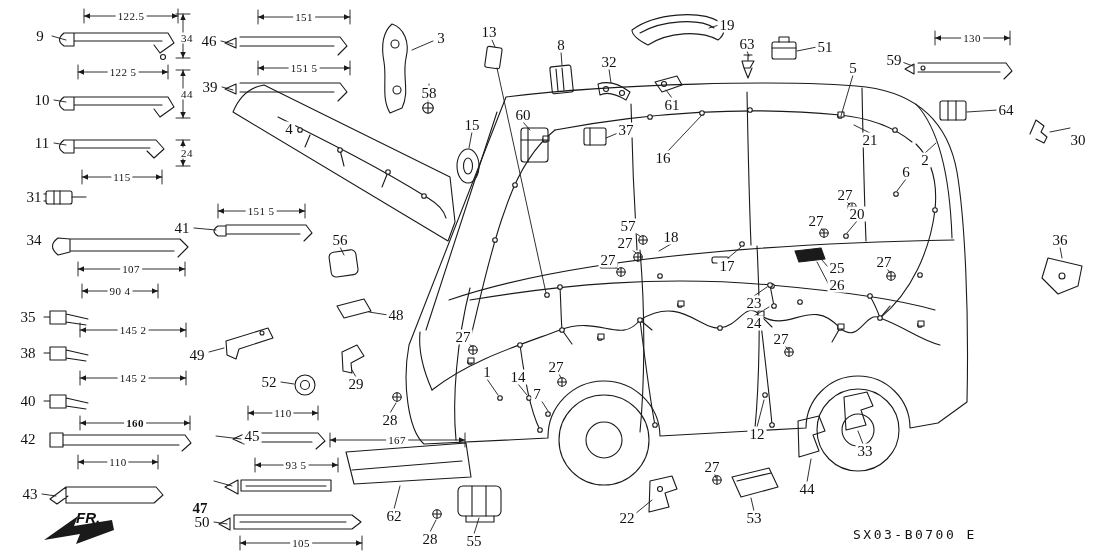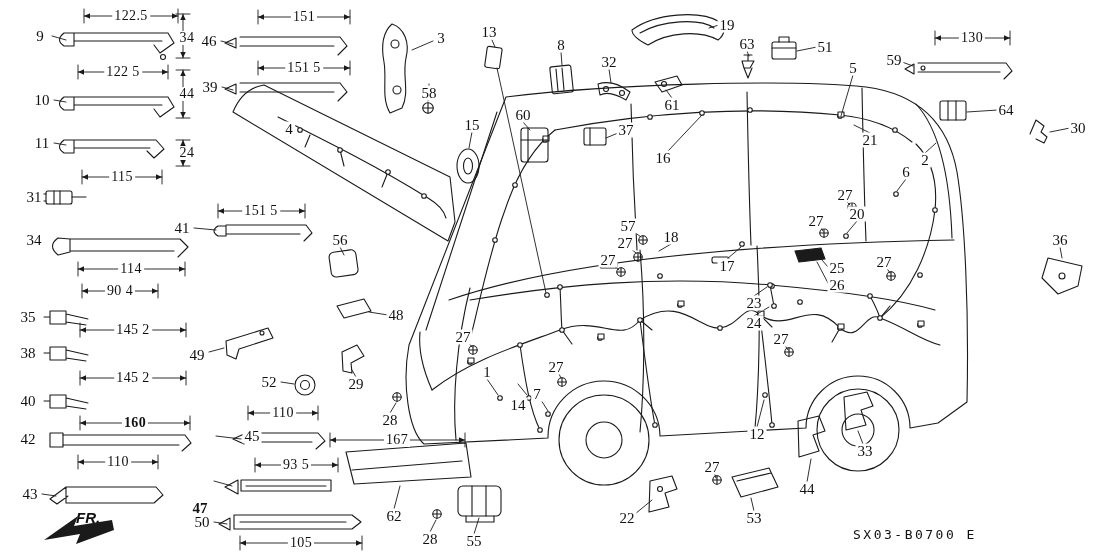--- a/index.html
+++ b/index.html
@@ -3,21 +3,21 @@
 <meta charset="utf-8">
 <style>
   html,body{margin:0;padding:0;background:#fff;}
   #canvas{position:relative;width:1103px;height:554px;background:#ffffff;overflow:hidden;
           font-family:"Liberation Serif",serif;color:#111;}
   #art{position:absolute;left:0;top:0;}
   #labels{position:absolute;left:0;top:0;width:100%;height:100%;pointer-events:none;}
   .lbl{position:absolute;transform:translate(-50%,-50%);background:#fff;padding:0 2px;
        line-height:1;white-space:nowrap;color:#111;}
   .part{font-size:15px;}
-  .dim{font-size:14px;letter-spacing:.4px;}
+  .dim{font-size:11px;letter-spacing:.4px;}
   #fr{position:absolute;left:76px;top:509px;font-size:15px;font-weight:bold;font-style:italic;
       font-family:"Liberation Sans",sans-serif;}
   #code{position:absolute;left:853px;top:527px;font-size:13px;letter-spacing:2.5px;
         font-family:"DejaVu Sans Mono",monospace;}
   
   #art *{vector-effect:non-scaling-stroke;}
   g.ink{stroke:#1a1a1a;stroke-width:1.1;fill:none;stroke-linecap:round;stroke-linejoin:round;}
   #dims line{marker-start:url(#ar);marker-end:url(#ar);stroke-width:.9;}
   #dims path{stroke-width:.9;}
   #leaders path{stroke-width:.9;}
@@ -282,63 +282,63 @@
       <span class="lbl part" style="left: 609px; top: 62px;">32</span>
       <span class="lbl part" style="left: 626px; top: 130px;">37</span>
       <span class="lbl part" style="left: 663px; top: 158px;">16</span>
       <span class="lbl part" style="left: 672px; top: 105px;">61</span>
       <span class="lbl part" style="left: 727px; top: 25px;">19</span>
       <span class="lbl part" style="left: 747px; top: 44px;">63</span>
       <span class="lbl part" style="left: 825px; top: 47px;">51</span>
       <span class="lbl part" style="left: 853px; top: 68px;">5</span>
       <span class="lbl part" style="left: 894px; top: 60px;">59</span>
       <span class="lbl part" style="left: 1006px; top: 110px;">64</span>
-      <span class="lbl part" style="left: 1078px; top: 128px;">30</span>
+      <span class="lbl part" style="left: 1078px; top: 140px;">30</span>
       <span class="lbl part" style="left: 870px; top: 140px;">21</span>
       <span class="lbl part" style="left: 925px; top: 160px;">2</span>
       <span class="lbl part" style="left: 906px; top: 172px;">6</span>
       <span class="lbl part" style="left: 857px; top: 214px;">20</span>
       <span class="lbl part" style="left: 845px; top: 195px;">27</span>
       <span class="lbl part" style="left: 816px; top: 221px;">27</span>
       <span class="lbl part" style="left: 628px; top: 226px;">57</span>
       <span class="lbl part" style="left: 625px; top: 243px;">27</span>
       <span class="lbl part" style="left: 608px; top: 260px;">27</span>
       <span class="lbl part" style="left: 671px; top: 237px;">18</span>
       <span class="lbl part" style="left: 727px; top: 266px;">17</span>
       <span class="lbl part" style="left: 837px; top: 268px;">25</span>
       <span class="lbl part" style="left: 837px; top: 285px;">26</span>
       <span class="lbl part" style="left: 884px; top: 262px;">27</span>
       <span class="lbl part" style="left: 1060px; top: 240px;">36</span>
       <span class="lbl part" style="left: 754px; top: 303px;">23</span>
       <span class="lbl part" style="left: 754px; top: 323px;">24</span>
       <span class="lbl part" style="left: 781px; top: 339px;">27</span>
       <span class="lbl part" style="left: 463px; top: 337px;">27</span>
       <span class="lbl part" style="left: 487px; top: 372px;">1</span>
-      <span class="lbl part" style="left: 518px; top: 377px; margin-top: 28px;">14</span>
+      <span class="lbl part" style="left: 518px; top: 377px;">14</span>
       <span class="lbl part" style="left: 556px; top: 367px;">27</span>
       <span class="lbl part" style="left: 537px; top: 394px;">7</span>
       <span class="lbl part" style="left: 757px; top: 434px;">12</span>
       <span class="lbl part" style="left: 865px; top: 451px;">33</span>
       <span class="lbl part" style="left: 807px; top: 489px;">44</span>
       <span class="lbl part" style="left: 627px; top: 518px;">22</span>
       <span class="lbl part" style="left: 754px; top: 518px;">53</span>
       <span class="lbl part" style="left: 474px; top: 541px;">55</span>
       <span class="lbl part" style="left: 394px; top: 516px;">62</span>
       <span class="lbl part" style="left: 430px; top: 539px;">28</span>
       <span class="lbl part" style="left: 712px; top: 467px;">27</span>
       <span class="lbl dim" style="left: 131px; top: 16px;">122.5</span>
       <span class="lbl dim" style="left: 304px; top: 17px;">151</span>
       <span class="lbl dim" style="left: 187px; top: 38px;">34</span>
       <span class="lbl dim" style="left: 123px; top: 72px;">122 5</span>
       <span class="lbl dim" style="left: 304px; top: 68px;">151 5</span>
       <span class="lbl dim" style="left: 187px; top: 94px;">44</span>
       <span class="lbl dim" style="left: 187px; top: 153px;">24</span>
       <span class="lbl dim" style="left: 122px; top: 177px;">115</span>
       <span class="lbl dim" style="left: 261px; top: 211px;">151 5</span>
-      <span class="lbl dim" style="left: 131px; top: 269px;">114</span>
+      <span class="lbl dim" style="left: 131px; top: 269px;">107</span>
       <span class="lbl dim" style="left: 120px; top: 291px;">90 4</span>
       <span class="lbl dim" style="left: 133px; top: 330px;">145 2</span>
       <span class="lbl dim" style="left: 133px; top: 378px;">145 2</span>
       <span class="lbl dim" style="left: 135px; top: 423px; font-weight: bold;">160</span>
       <span class="lbl dim" style="left: 283px; top: 413px;">110</span>
       <span class="lbl dim" style="left: 118px; top: 462px;">110</span>
       <span class="lbl dim" style="left: 296px; top: 465px;">93 5</span>
       <span class="lbl dim" style="left: 397px; top: 440px;">167</span>
       <span class="lbl dim" style="left: 301px; top: 543px;">105</span>
       <span class="lbl dim" style="left: 972px; top: 38px;">130</span>

